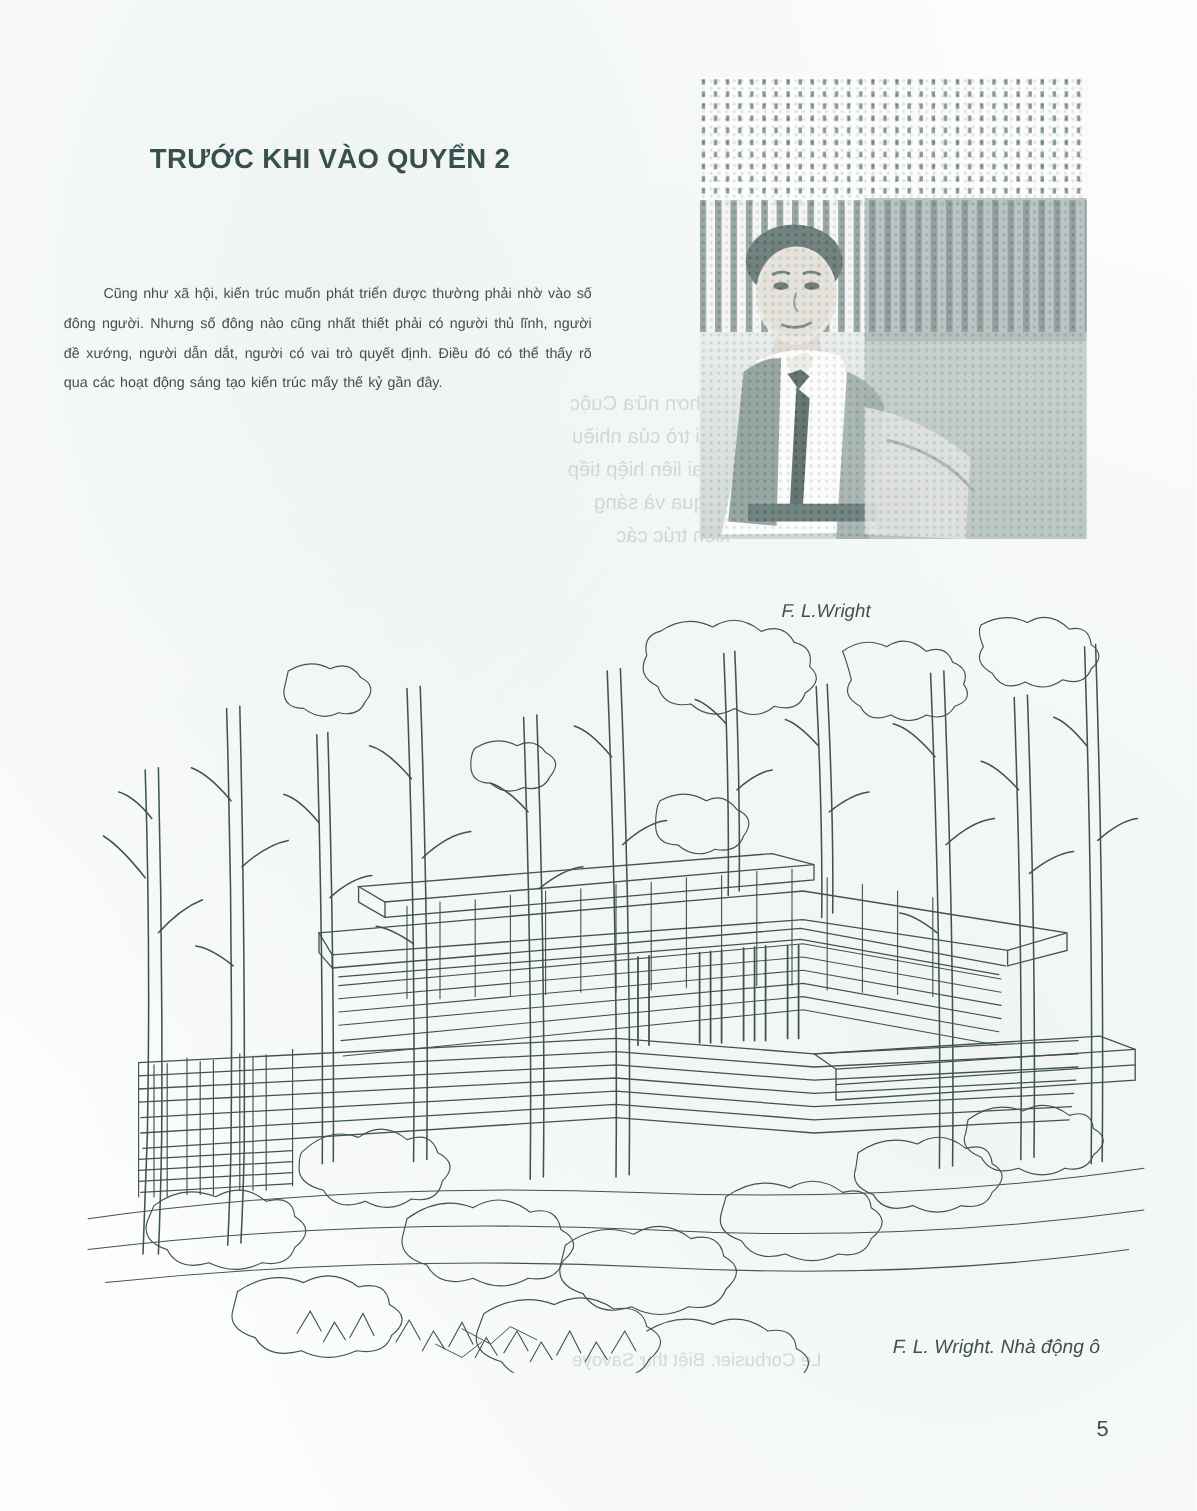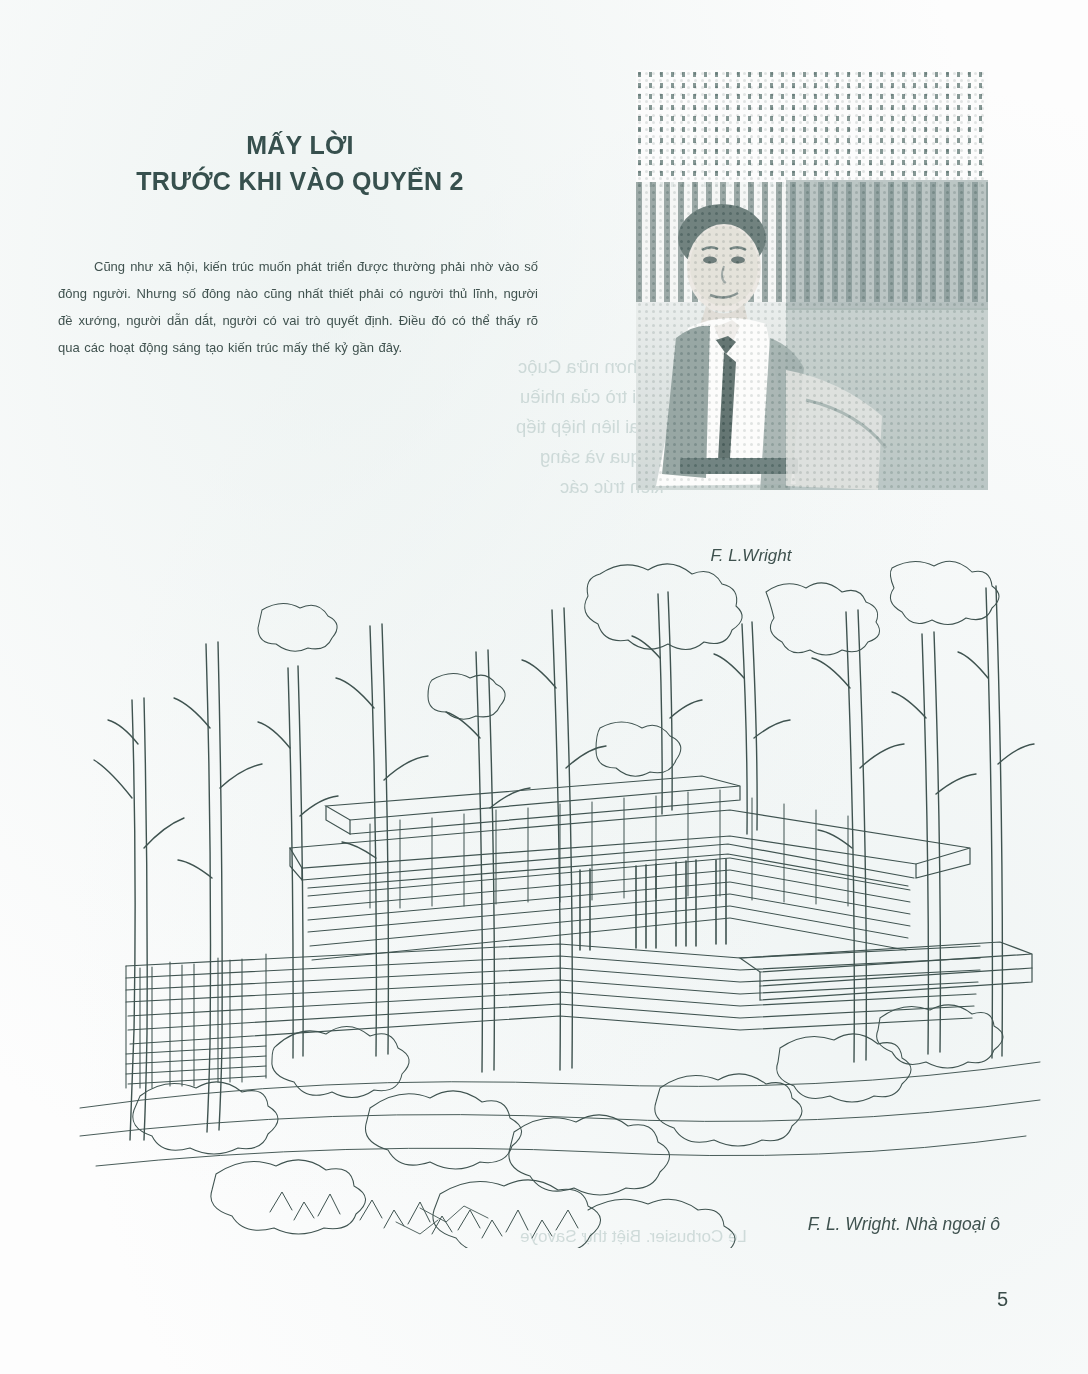--- a/index.html
+++ b/index.html
@@ -125,21 +125,20 @@
     font-size: 20px;
     color: #3b4d4a;
   }
 </style>
 </head>
 <body>
 
 <div class="page">
 
   <div class="heading">
-    <div>MẤY LỜI</div>
     <div class="line2">TRƯỚC KHI VÀO QUYỂN 2</div>
   </div>
 
   <p class="body-text">Cũng như xã hội, kiến trúc muốn phát triển được thường phải nhờ vào số đông người. Nhưng số đông nào cũng nhất thiết phải có người thủ lĩnh, người đề xướng, người dẫn dắt, người có vai trò quyết định. Điều đó có thể thấy rõ qua các hoạt động sáng tạo kiến trúc mấy thế kỷ gần đây.</p>
 
   <div class="ghost ghost-1">giới thế mọi giúp nhất tức kiến hơn nữa Cuộc</div>
   <div class="ghost ghost-2">vậy như hình quyền và vai trò của nhiều</div>
   <div class="ghost ghost-3">các cho tạo lao hoạt khai liên hiệp tiếp</div>
   <div class="ghost ghost-4">qua và sáng</div>
   <div class="ghost ghost-5">kiến trúc các</div>
@@ -357,16 +356,16 @@
         </g>
 
         <g stroke-width="0.9">
           <path d="M380 660 l26 14 l18 -16 l24 12"></path>
           <path d="M356 674 l24 12 l18 -14"></path>
         </g>
       </g>
     </svg>
   </div>
 
-  <div class="drawing-caption">F. L. Wright. Nhà ngoại ô</div>
+  <div class="drawing-caption">F. L. Wright. Nhà động ô</div>
 
   <div class="page-number">5</div>
 </div>
 
 </body></html>

